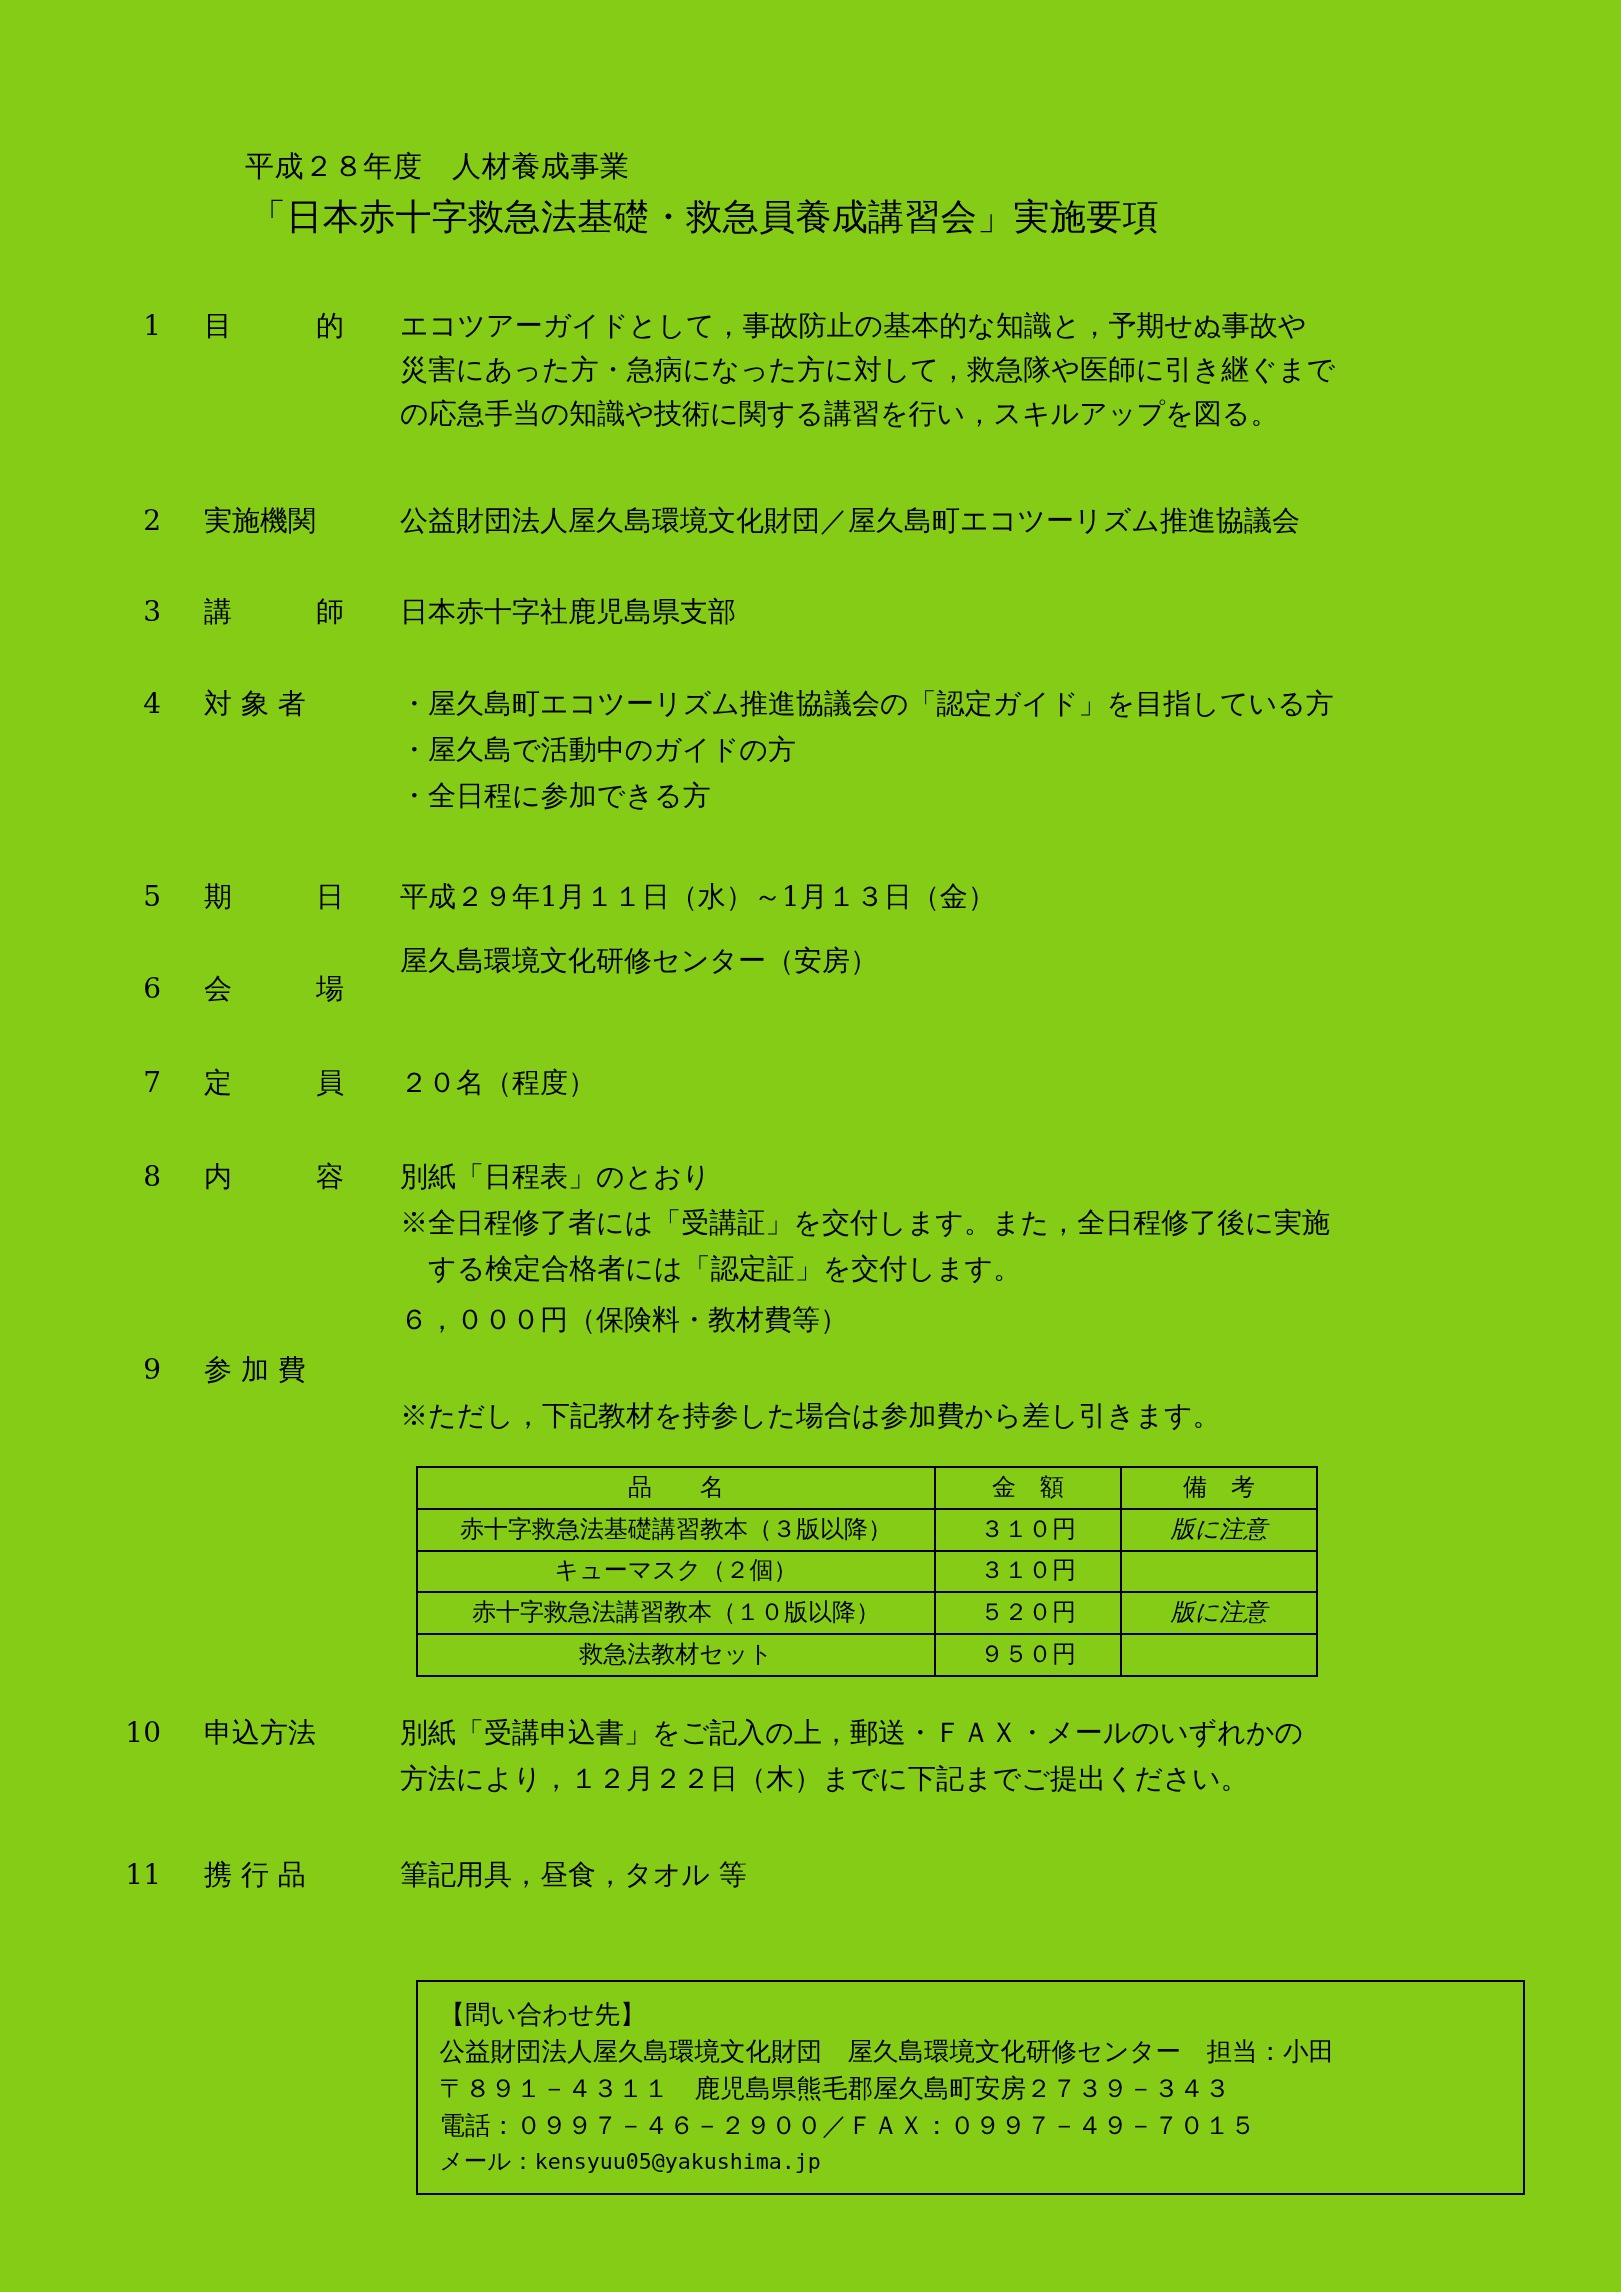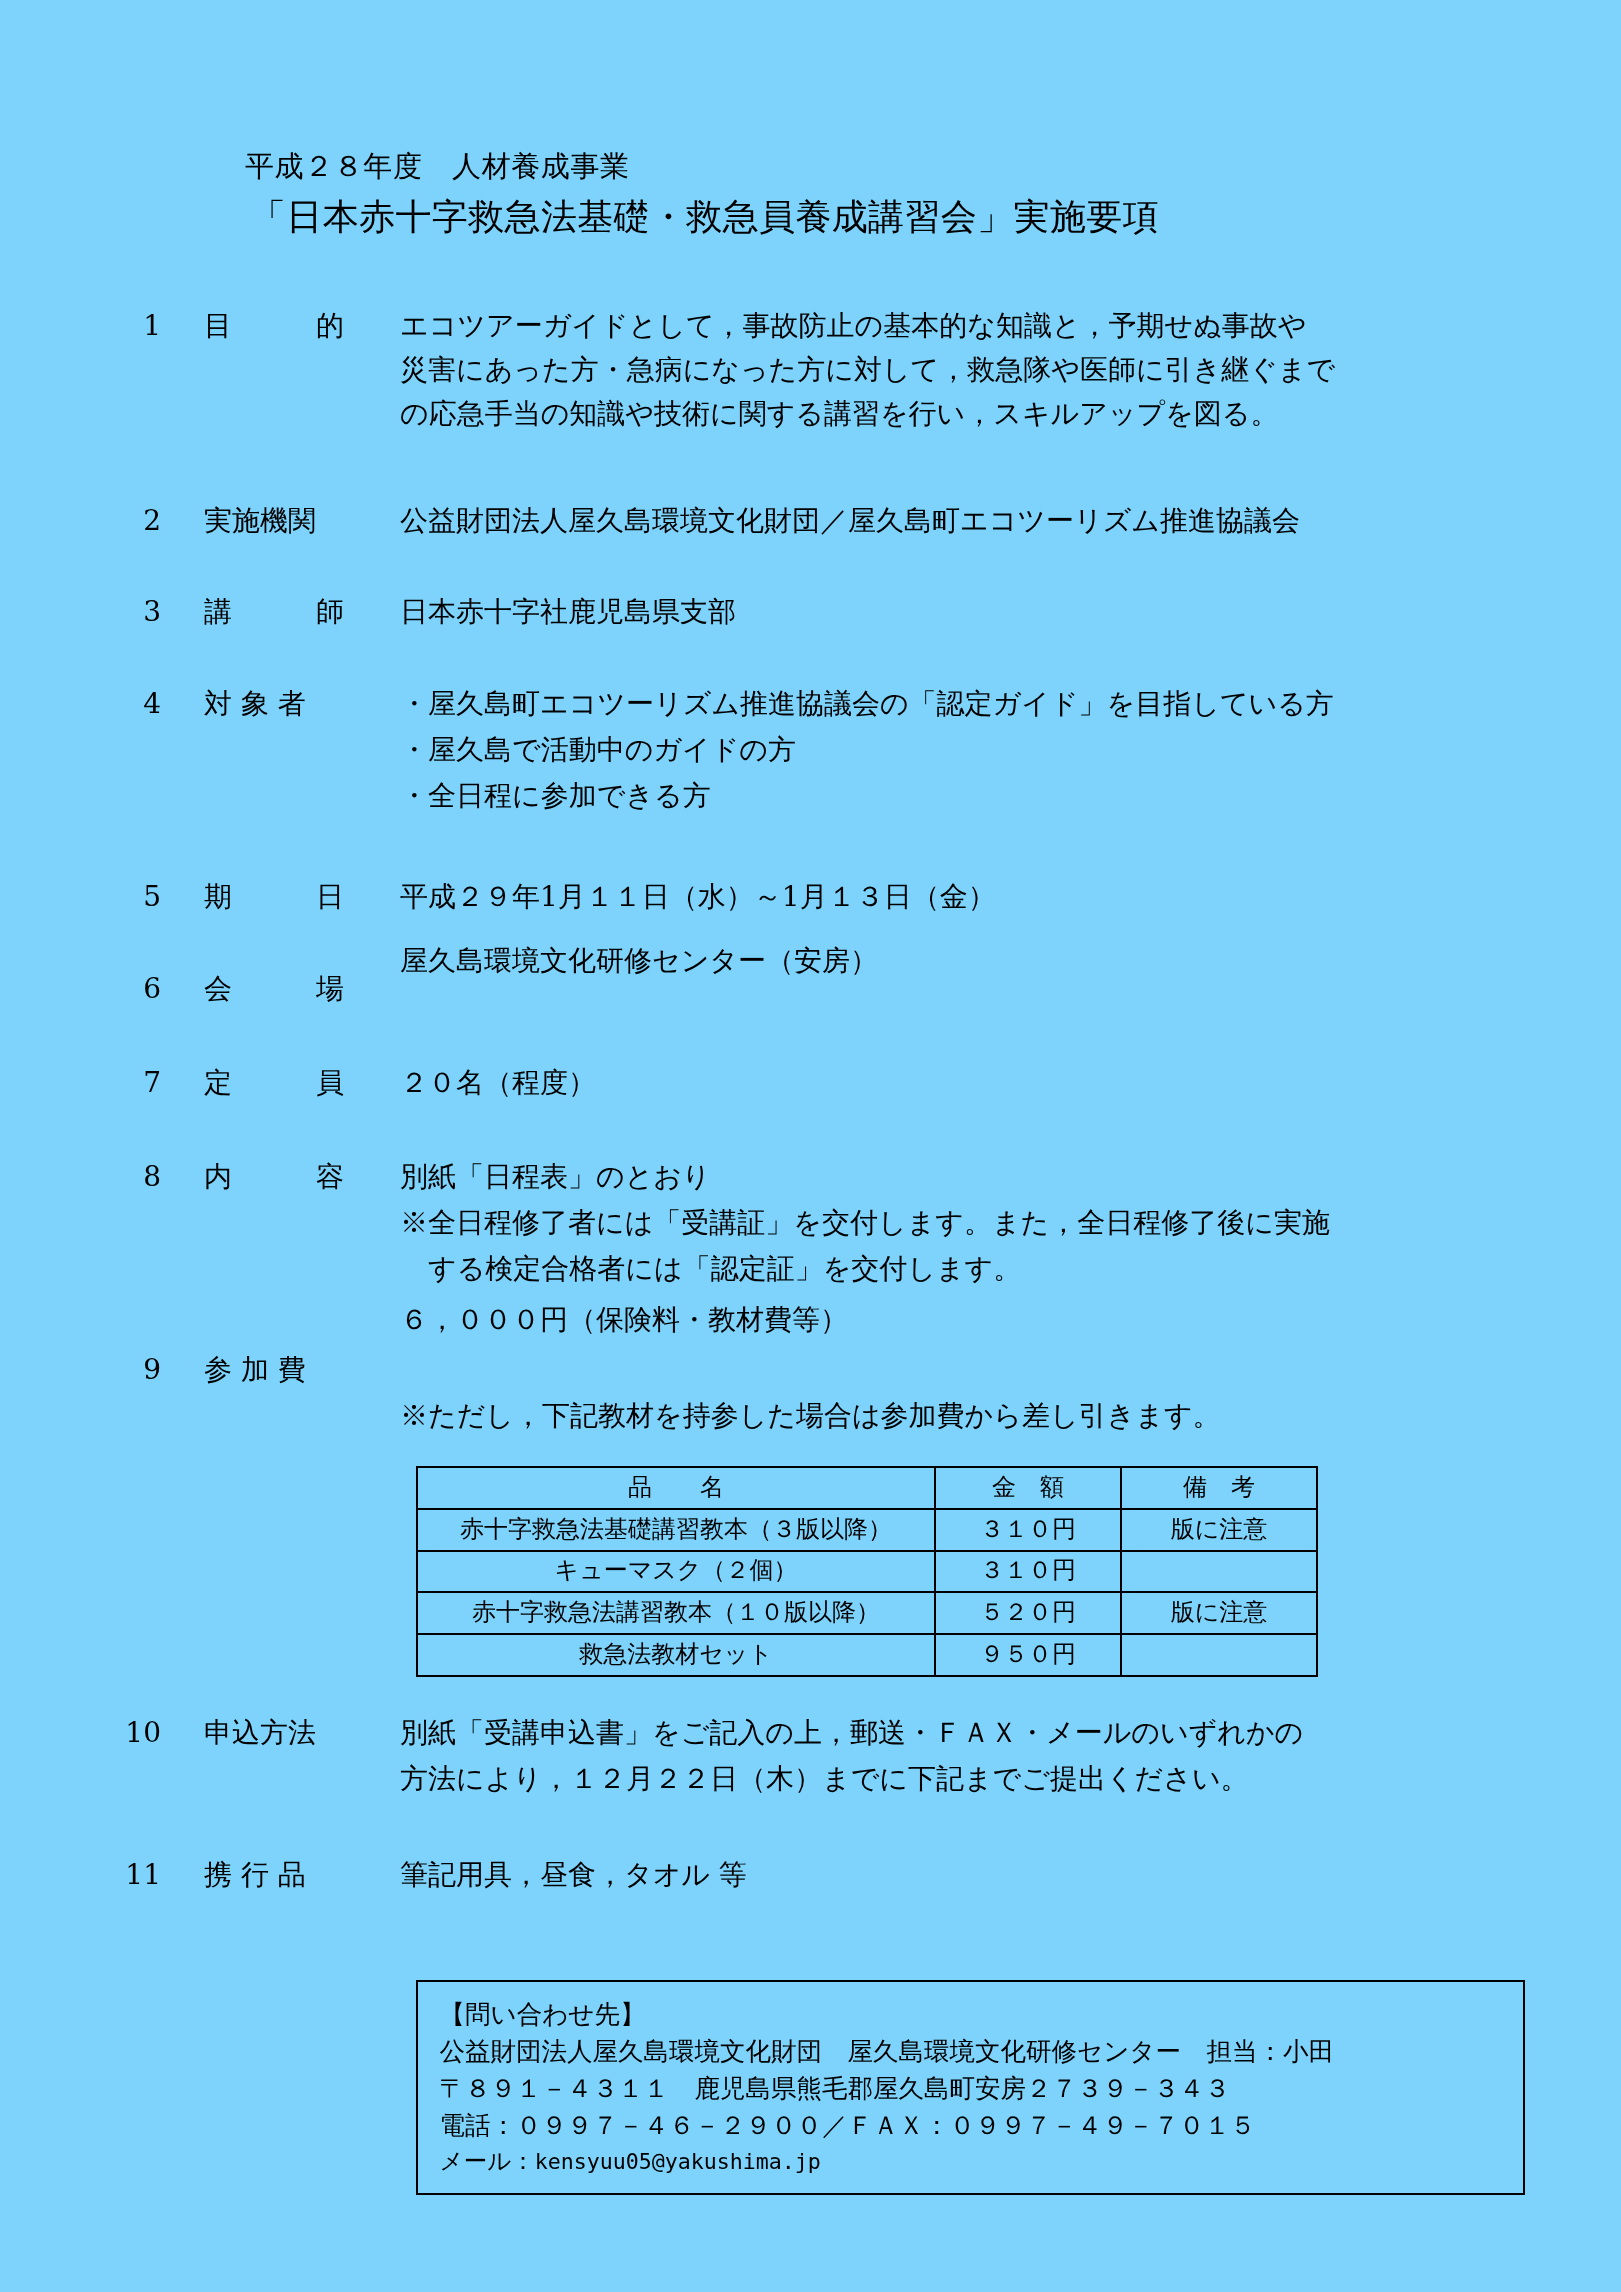--- a/index.html
+++ b/index.html
@@ -8,21 +8,21 @@
     background: #ffffff;
   }
   body {
     font-family: "DejaVu Serif", "Liberation Serif", serif;
     color: #000000;
   }
   .page {
     position: relative;
     width: 1621px;
     height: 2293px;
-    background: #7dd3fc;
+    background: #84cc16;
     box-sizing: border-box;
     overflow: hidden;
   }
   .doc {
     position: absolute;
     left: 0;
     top: 0;
     width: 1621px;
     height: 2293px;
   }
@@ -92,21 +92,21 @@
     white-space: pre;
     vertical-align: middle;
     height: 37px;
     box-sizing: border-box;
   }
   .pricetable th.c-name { width: 518px; text-align: center; }
   .pricetable th.c-amt  { width: 186px; text-align: center; }
   .pricetable th.c-note { width: 196px; text-align: center; }
   .pricetable td.c-name { text-align: center; }
   .pricetable td.c-amt  { text-align: center; }
-  .pricetable td.c-note { text-align: center; }
+  .pricetable td.c-note { text-align: center; font-style: italic; }
 
   
   .contactbox {
     position: absolute;
     left: 416px;
     top: 1980px;
     width: 1109px;
     border: 2px solid #000000;
     padding: 13.7px 19.6px 15.7px 21.6px;
     box-sizing: border-box;

